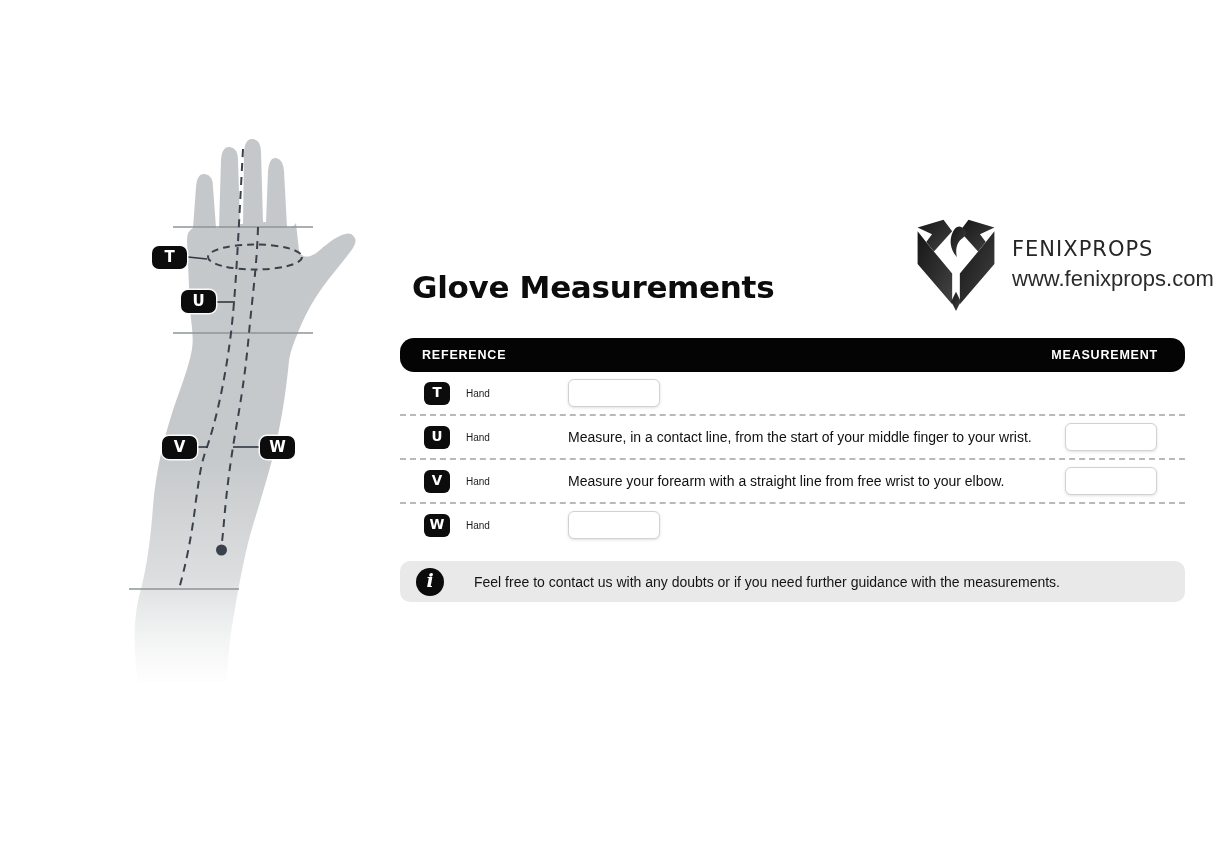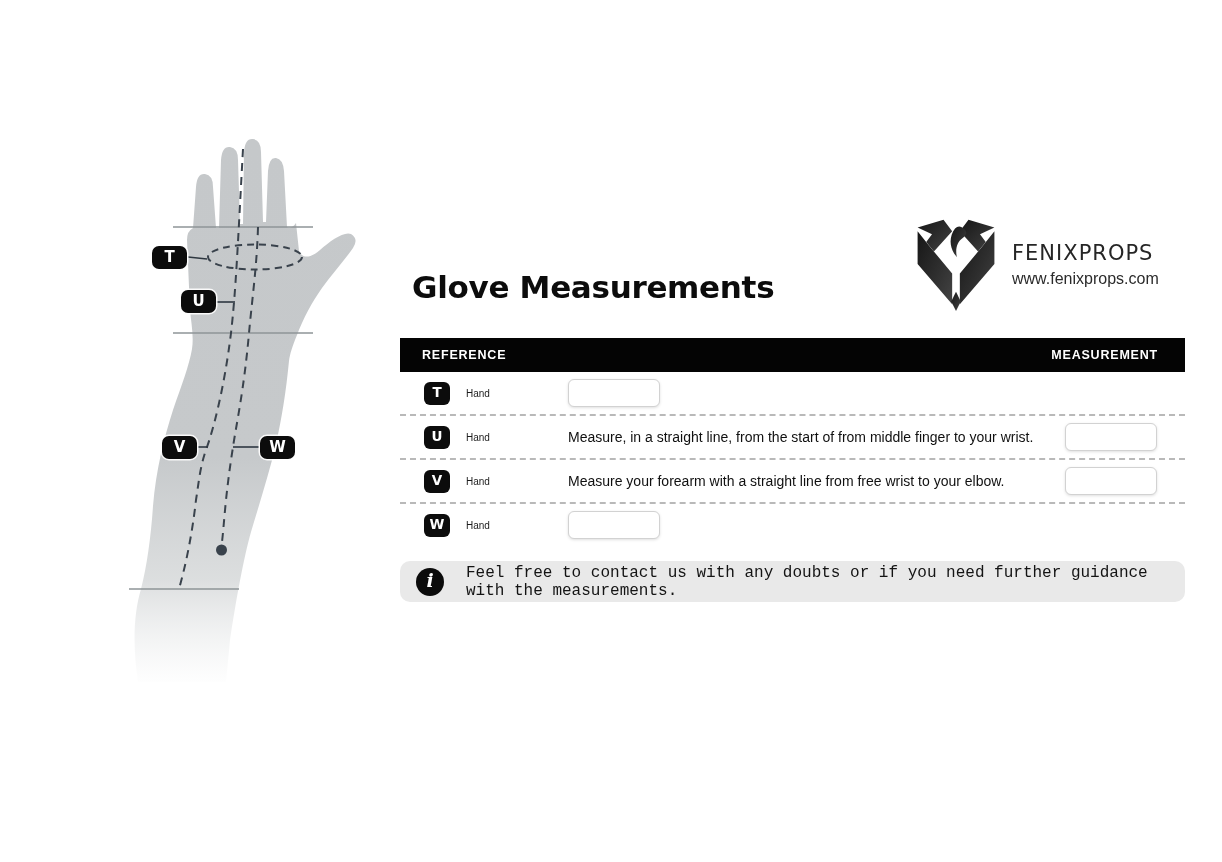--- a/index.html
+++ b/index.html
@@ -30,28 +30,28 @@
   }
 
   
   .brand{position:absolute;left:908px;top:216px;display:flex;align-items:center;}
   .brand-emblem{width:96px;height:96px;flex:0 0 auto;}
   .brand-text{margin-left:8px;}
   .brand-name{
     font-family:"DejaVu Sans",sans-serif;font-weight:normal;font-size:21px;
     letter-spacing:1px;color:#262626;white-space:nowrap;
   }
-  .brand-site{font-size:16px;color:#2b2b2b;margin-top:5px;white-space:nowrap;}
+  .brand-site{font-size:22px;color:#2b2b2b;margin-top:5px;white-space:nowrap;}
 
   
   .panel{position:absolute;left:400px;top:338px;width:785px;}
   .thead{
     height:34px;background:#040404;color:#ffffff;display:flex;align-items:center;
     justify-content:space-between;padding:0 27px 0 22px;box-sizing:border-box;
-    font-size:12.5px;font-weight:bold;letter-spacing:0.8px;
+    font-size:12.5px;font-weight:bold;letter-spacing:0.8px;border-radius:14px;
   }
   .rows{width:100%;}
   .row{
     display:grid;grid-template-columns:42px 102px 1fr 92px;align-items:center;
     padding:7px 28px 7px 24px;min-height:38px;box-sizing:border-box;
   }
   .row + .row{border-top:2px dashed #b9b9b9;}
   .badge{
     width:26px;height:23px;background:#0c0c0c;color:#fff;border-radius:6px;
     display:flex;align-items:center;justify-content:center;
@@ -69,21 +69,21 @@
   .note{
     margin-top:15px;height:41px;background:#e9e9e9;border-radius:10px;
     display:flex;align-items:center;padding:0 16px;box-sizing:border-box;
   }
   .note-icon{
     width:28px;height:28px;border-radius:50%;background:#0b0b0b;color:#fff;flex:0 0 auto;
     display:flex;align-items:center;justify-content:center;
     font-family:"DejaVu Serif",serif;font-style:italic;font-weight:bold;font-size:19px;line-height:1;
     padding-bottom:2px;box-sizing:border-box;
   }
-  .note-text{margin-left:22px;font-size:16px;color:#141414;font-family:Liberation Mono, monospace;}
+  .note-text{margin-left:30px;font-size:14px;color:#141414;}
 </style>
 </head>
 <body>
 
 <div class="diagram">
   <svg width="280" height="560" viewBox="110 130 280 560">
     <defs>
       <linearGradient id="armFade" gradientUnits="userSpaceOnUse" x1="0" y1="140" x2="0" y2="688">
         <stop offset="0" stop-color="#c5c8ca"></stop>
         <stop offset="0.58" stop-color="#c6c9cb"></stop>
@@ -198,21 +198,21 @@
         </div>
       <div class="part">Hand</div>
       <div><input class="measure-input" type="text" style=""></div>
     </div>
 
     <div class="row">
       <div>
           <span class="badge">U</span>
         </div>
       <div class="part">Hand</div>
-      <div class="desc">Measure, in a straight line, from the start of from middle finger to your wrist.</div>
+      <div class="desc">Measure, in a contact line, from the start of your middle finger to your wrist.</div>
       <div><input class="measure-input" type="text" style=""></div>
     </div>
 
     <div class="row">
       <div>
           <span class="badge">V</span>
         </div>
       <div class="part">Hand</div>
       <div class="desc">Measure your forearm with a straight line from free wrist to your elbow.</div>
       <div><input class="measure-input" type="text" style=""></div>

